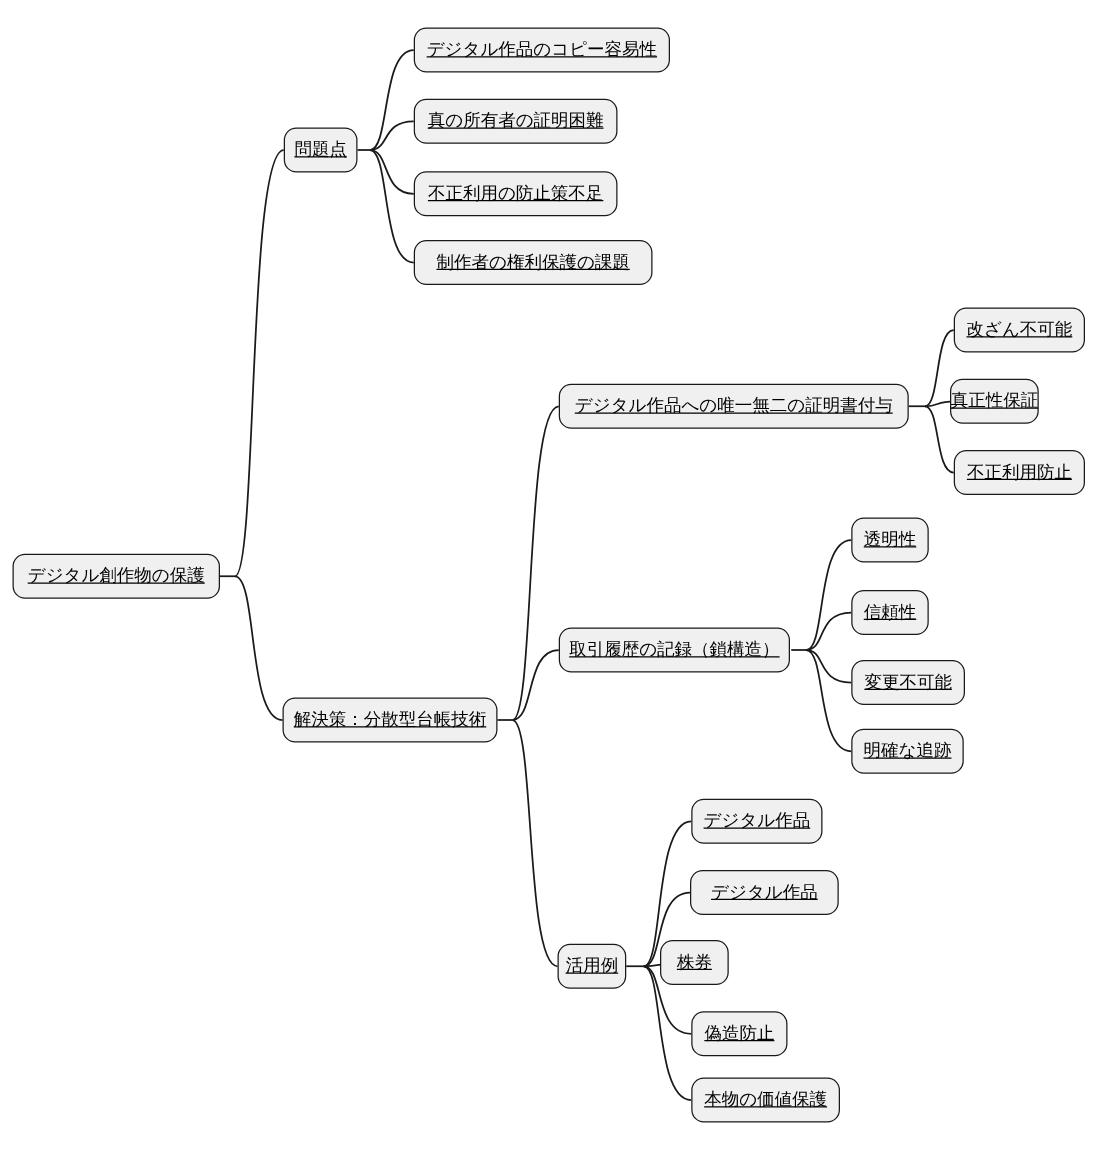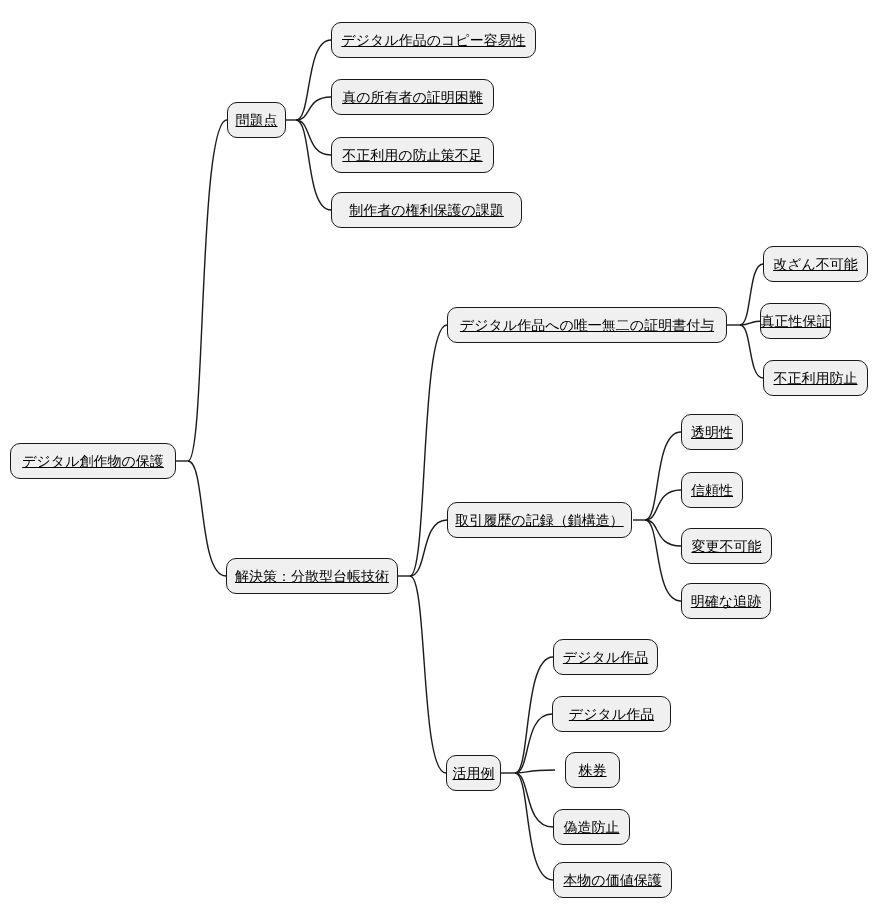--- a/index.html
+++ b/index.html
@@ -84,17 +84,17 @@
 
   <div class="node" style="left:447px;top:502px;width:185px">取引履歴の記録（鎖構造）</div>
   <div class="node" style="left:681px;top:414px;width:62px">透明性</div>
   <div class="node" style="left:681px;top:472px;width:62px">信頼性</div>
   <div class="node" style="left:681px;top:528px;width:91px">変更不可能</div>
   <div class="node" style="left:681px;top:583px;width:90px">明確な追跡</div>
 
   <div class="node" style="left:446px;top:755px;width:55px">活用例</div>
   <div class="node" style="left:553px;top:639px;width:105px">デジタル作品</div>
   <div class="node" style="left:552px;top:696px;width:119px">デジタル作品</div>
-  <div class="node" style="left:565px;top:752px;width:55px">株券</div>
+  <div class="node" style="left:528px;top:752px;width:55px">株券</div>
   <div class="node" style="left:553px;top:809px;width:77px">偽造防止</div>
   <div class="node" style="left:553px;top:862px;width:119px">本物の価値保護</div>
 
 </div>
 
 </body></html>

